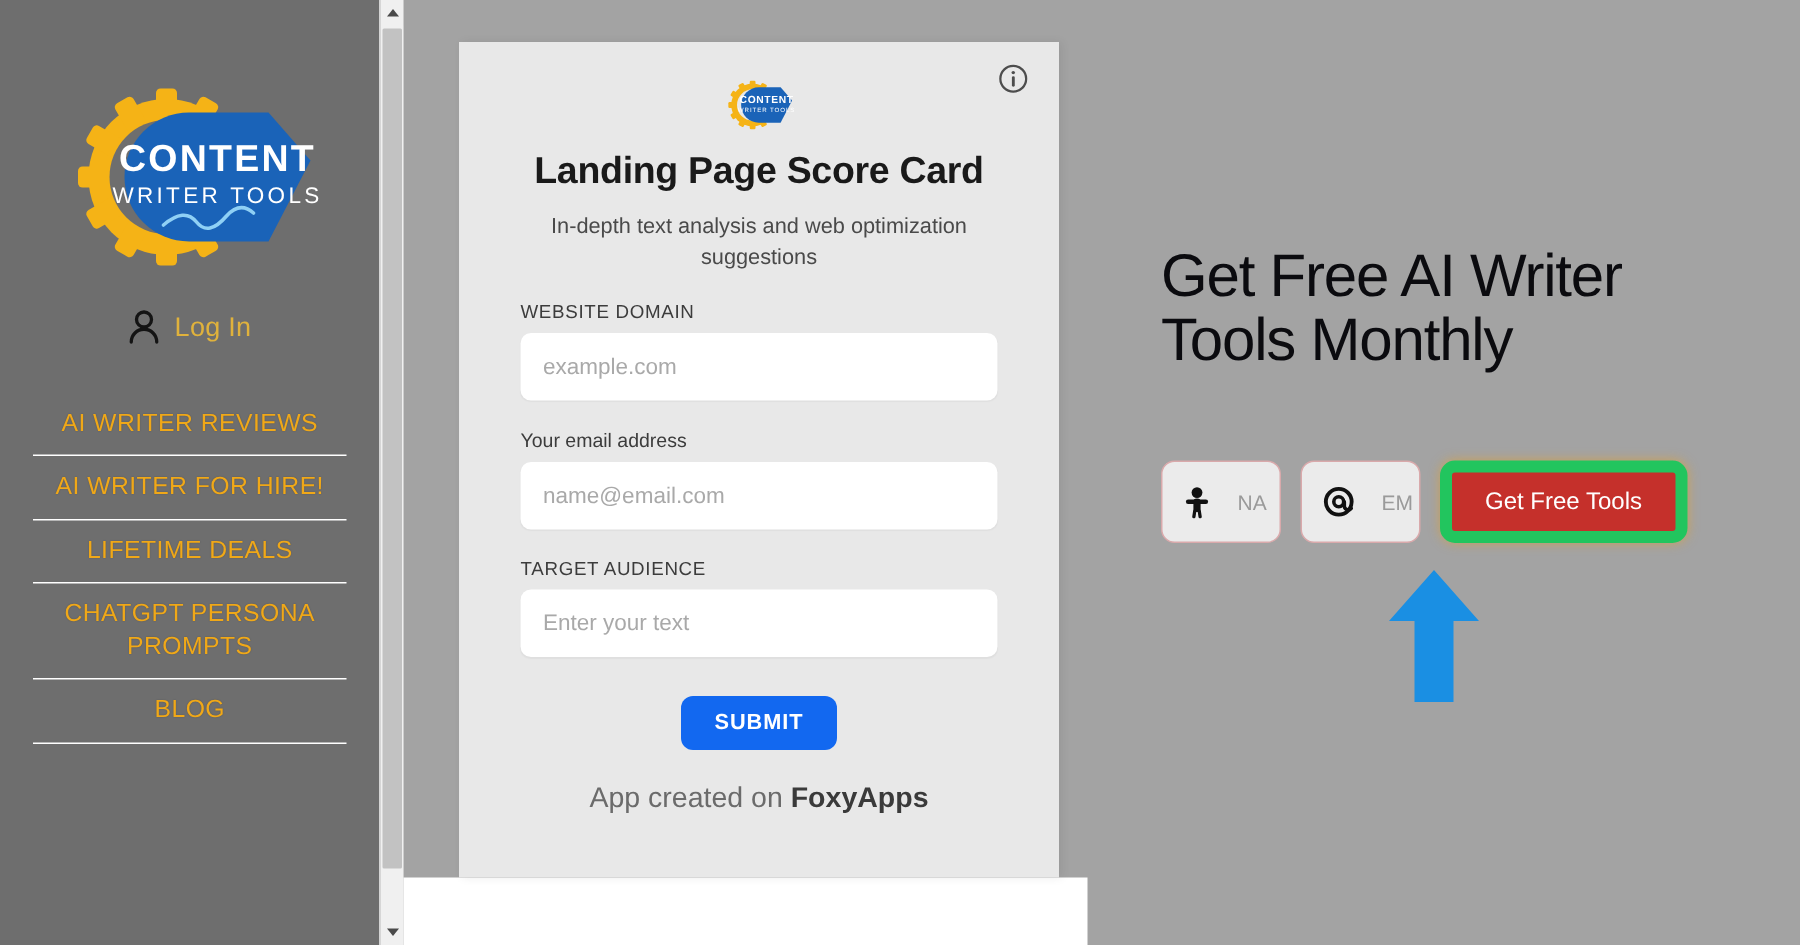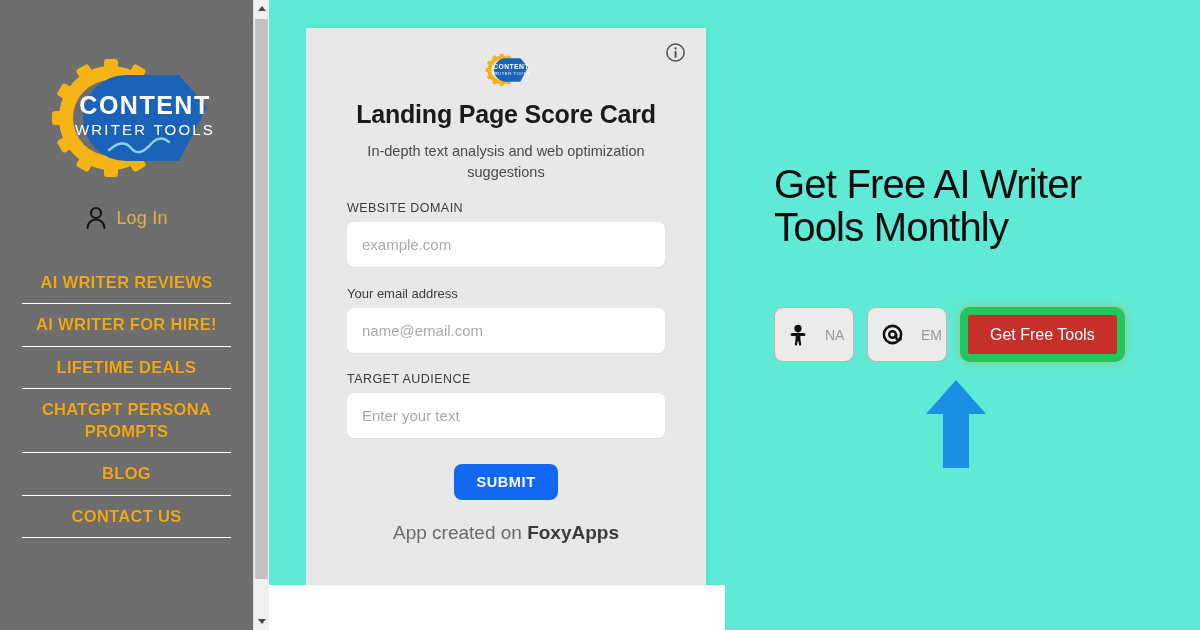--- a/index.html
+++ b/index.html
@@ -58,21 +58,21 @@
   }
 
   .nav {
     width: 100%;
     padding: 0 22px;
   }
   .nav-item {
     text-align: center;
     color: #f0a818;
     font-size: 16.5px;
-    font-weight: bold;
+    font-weight: normal;
     letter-spacing: .3px;
     line-height: 1.35;
     padding: 9px 4px 10px;
     border-bottom: 1.6px solid #ffffff;
     text-shadow: 0 0 1px rgba(0,0,0,.25);
   }
   .nav-item:last-child { border-bottom: 1.6px solid #ffffff; }
 
   
   .scrollbar {
@@ -108,21 +108,21 @@
     height: 560px;
     background: #c2c2c2;
     border-radius: 1px;
   }
 
   
   .main {
     flex: 1 1 auto;
     height: 630px;
     position: relative;
-    background: #5eead4;
+    background: #a3a3a3;
   }
 
   
   .white-band {
     position: absolute;
     left: 0;
     bottom: 0;
     width: 456px;
     height: 45px;
     background: #ffffff;
@@ -326,21 +326,20 @@
       </svg>
       <span class="login-label">Log In</span>
     </div>
 
     <nav class="nav">
       <div class="nav-item">AI WRITER REVIEWS</div>
       <div class="nav-item">AI WRITER FOR HIRE!</div>
       <div class="nav-item">LIFETIME DEALS</div>
       <div class="nav-item">CHATGPT PERSONA PROMPTS</div>
       <div class="nav-item">BLOG</div>
-      <div class="nav-item">CONTACT US</div>
     </nav>
   </aside>
 
   <div class="scrollbar">
     <div class="sb-btn sb-up">
       <span class="sb-arrow"></span>
     </div>
     <div class="sb-thumb"></div>
     <div class="sb-btn sb-down">
       <span class="sb-arrow"></span>

